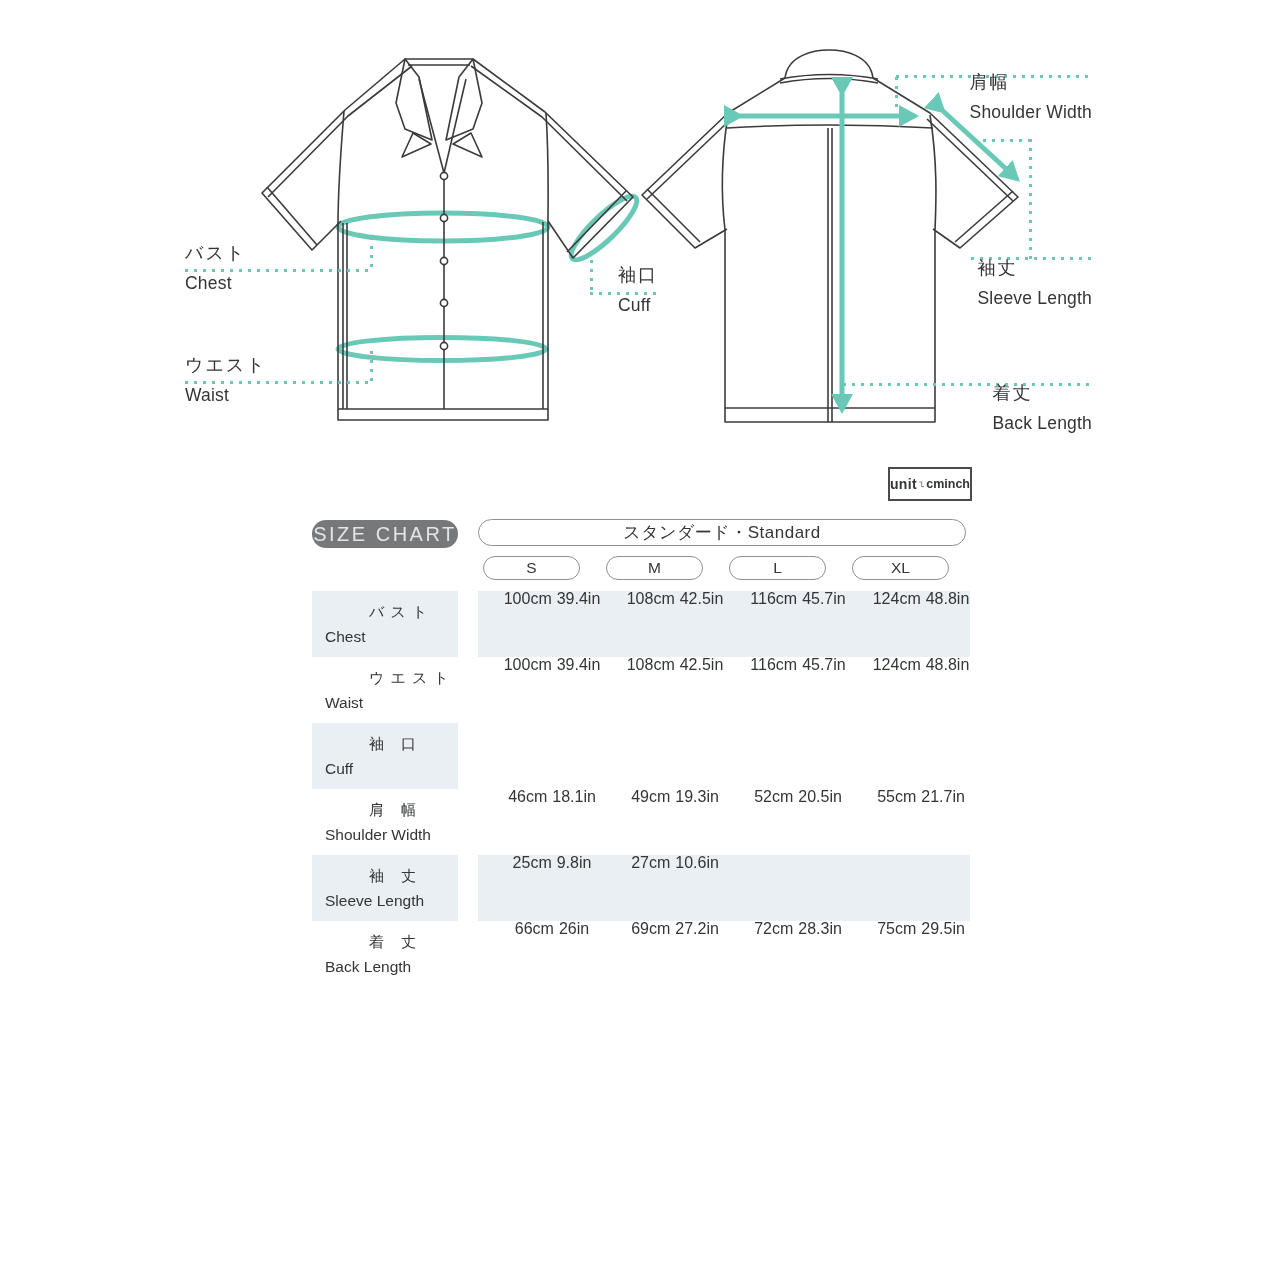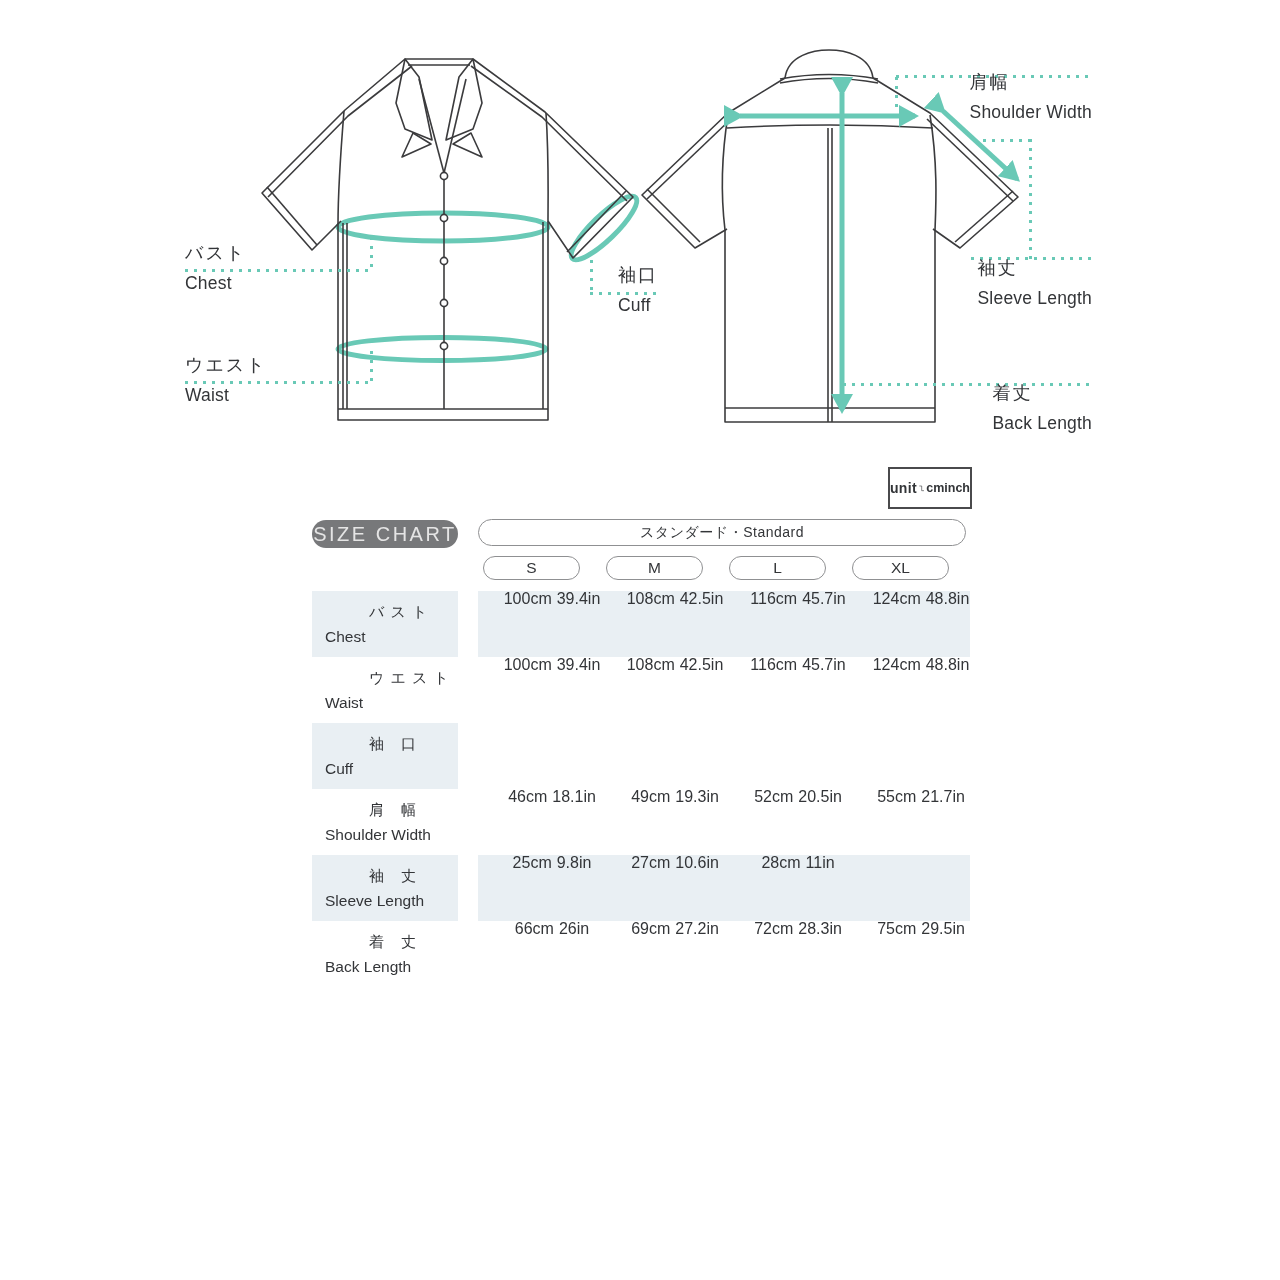--- a/index.html
+++ b/index.html
@@ -18,32 +18,32 @@
   .dot-h{position:absolute;height:3px;
     background-image:repeating-linear-gradient(to right,var(--teal) 0 3px,transparent 3px 9px);}
   .dot-v{position:absolute;width:3px;
     background-image:repeating-linear-gradient(to bottom,var(--teal) 0 3px,transparent 3px 9px);}
   .dlabel{position:absolute;line-height:1;}
   .dlabel .jp{font-size:18px;letter-spacing:2px;}
   .dlabel .en{font-size:17.5px;margin-top:13px;letter-spacing:0.2px;}
   .dlabel.right{text-align:left;margin-top:25px;}
 
   
-  .unit-box{position:absolute;left:888px;top:467px;width:84px;height:42px;
+  .unit-box{position:absolute;left:888px;top:467px;width:84px;height:34px;
     border:2px solid #4a4a4c;display:flex;align-items:center;justify-content:center;gap:2px;}
   .unit-box .u-label{font-size:14px;font-weight:bold;letter-spacing:0.3px;}
   .unit-box .u-opts{display:flex;flex-direction:row;font-size:12.5px;font-weight:bold;line-height:1.15;}
 
   
   .sc-title{position:absolute;left:312px;top:520px;width:146px;height:28px;
     background:var(--pill);color:#e5e5e5;border-radius:14px;display:flex;align-items:center;
     justify-content:center;font-size:20px;letter-spacing:2.5px;}
   .sc-standard{position:absolute;left:478px;top:519px;width:488px;height:27px;background:#fff;
     border:1.5px solid var(--bgray);border-radius:13.5px;display:flex;align-items:center;
-    justify-content:center;font-size:14px;letter-spacing:0.5px;}
+    justify-content:center;font-size:17px;letter-spacing:0.5px;}
   .sc-sizes{position:absolute;left:478px;top:556px;width:492px;display:grid;
     grid-template-columns:repeat(4,123px);}
   .size-pill{width:97px;height:24px;margin-left:5px;background:#fff;border:1.5px solid var(--bgray);
     border-radius:12px;display:flex;align-items:center;justify-content:center;font-size:15.5px;}
 
   .sc-table{position:absolute;left:312px;top:591px;width:658px;}
   .sc-row{display:flex;height:66px;}
   .sc-row-label{width:146px;padding-left:13px;display:flex;flex-direction:column;
     justify-content:center;gap:6px;}
   .sc-row-label .jp{font-size:15px;letter-spacing:1px;margin-left:44px;}
@@ -290,24 +290,20 @@
       <div class="sc-gutter"></div>
       <div class="sc-row-values">
         <div class="sc-cell">
             <span>25cm</span>
             <span>9.8in</span>
           </div>
         <div class="sc-cell">
             <span>27cm</span>
             <span>10.6in</span>
           </div>
-        <div class="sc-cell">
-            <span>28cm</span>
-            <span>11in</span>
-          </div>
       </div>
     </div>
 
     <div class="sc-row">
       <div class="sc-row-label">
         <div class="jp">着　丈</div>
         <div class="en">Back Length</div>
       </div>
       <div class="sc-gutter"></div>
       <div class="sc-row-values">

